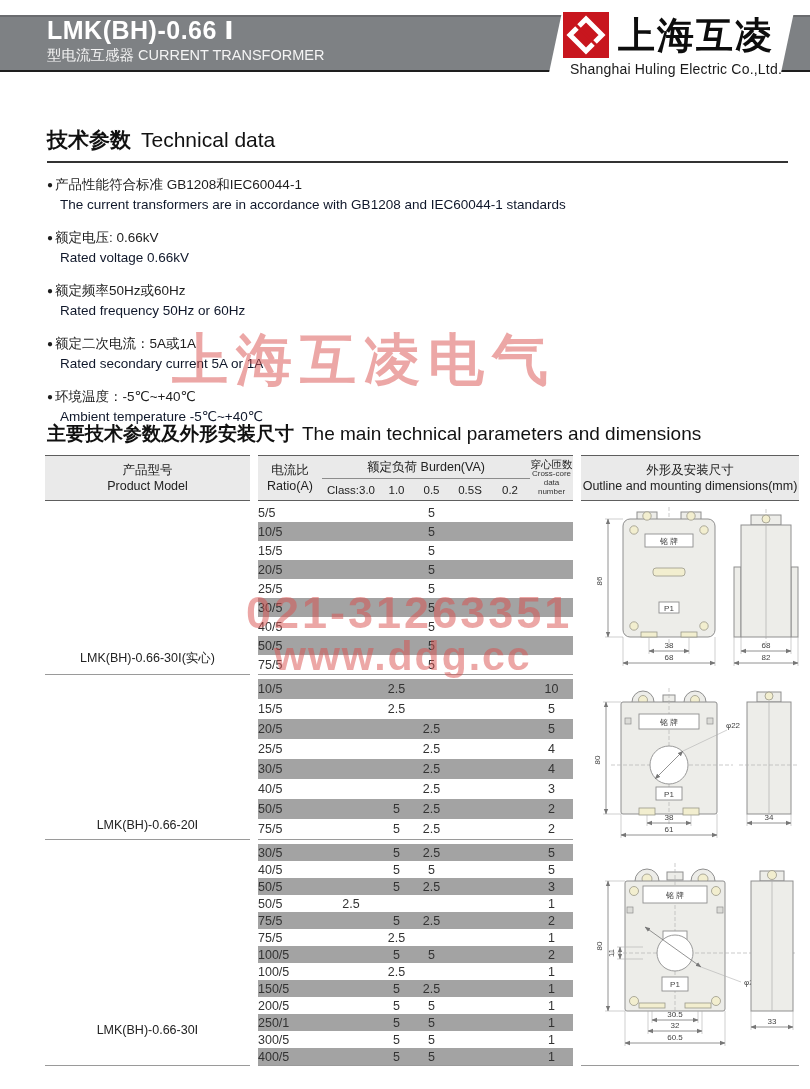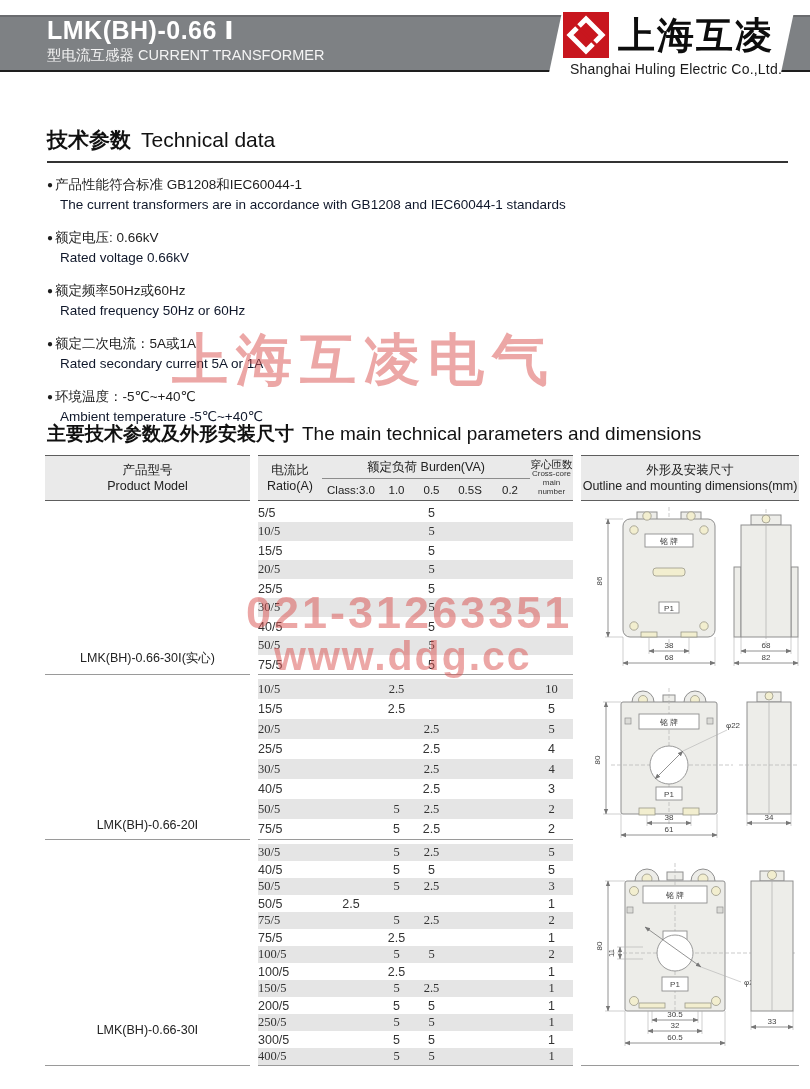--- a/index.html
+++ b/index.html
@@ -60,21 +60,21 @@
   .th-turns .t2{font-size:8px;color:#333;}
 
   .sec{border-bottom:1px solid #9a9a9a;}
   .col-data .sec-0{margin-top:2px;height:171px;}
   .col-data .sec-1{margin-top:4px;height:160px;}
   .col-data .sec-2{margin-top:4px;height:221px;}
   .sec-0 .row{height:19px;}
   .sec-1 .row{height:20px;}
   .sec-2 .row{height:17px;}
   .row{display:flex;align-items:center;font-size:12.5px;color:#333;}
-  .row.alt{background:#e5e5e5;font-family:Liberation Serif, serif;}
+  .row.alt{background:#a3a3a3;}
   .c-ratio{width:64px;text-align:left;}
   .c-c30{width:58px;text-align:center;}
   .c-c10{width:33px;text-align:center;}
   .c-c05{width:37px;text-align:center;}
   .c-c05s{width:40px;text-align:center;}
   .c-c02{width:40px;text-align:center;}
   .c-turns{width:43px;text-align:center;}
 
   .p-sec{display:flex;align-items:flex-end;justify-content:center;border-bottom:1px solid #9a9a9a;
          box-sizing:border-box;font-size:12.5px;color:#222;}
@@ -184,21 +184,21 @@
               <span style="width: 58px;">Class:3.0</span>
               <span style="width: 33px;">1.0</span>
               <span style="width: 37px;">0.5</span>
               <span style="width: 40px;">0.5S</span>
               <span style="width: 40px;">0.2</span>
             </div>
         </div>
         <div class="th-turns">
           <div class="t1">穿心匝数</div>
           <div class="t2">Cross-core</div>
-          <div class="t2">main</div>
+          <div class="t2">data</div>
           <div class="t2">number</div>
         </div>
       </div>
       <div class="sec sec-0" id="rows-0">
           <div class="row">
             <div class="c-ratio">5/5</div>
             <div class="c-c30"></div>
             <div class="c-c10"></div>
             <div class="c-c05">5</div>
             <div class="c-c05s"></div>
@@ -437,21 +437,21 @@
           <div class="row">
             <div class="c-ratio">200/5</div>
             <div class="c-c30"></div>
             <div class="c-c10">5</div>
             <div class="c-c05">5</div>
             <div class="c-c05s"></div>
             <div class="c-c02"></div>
             <div class="c-turns">1</div>
           </div>
           <div class="row alt">
-            <div class="c-ratio">250/5</div>
+            <div class="c-ratio">250/1</div>
             <div class="c-c30"></div>
             <div class="c-c10">5</div>
             <div class="c-c05">5</div>
             <div class="c-c05s"></div>
             <div class="c-c02"></div>
             <div class="c-turns">1</div>
           </div>
           <div class="row">
             <div class="c-ratio">300/5</div>
             <div class="c-c30"></div>

